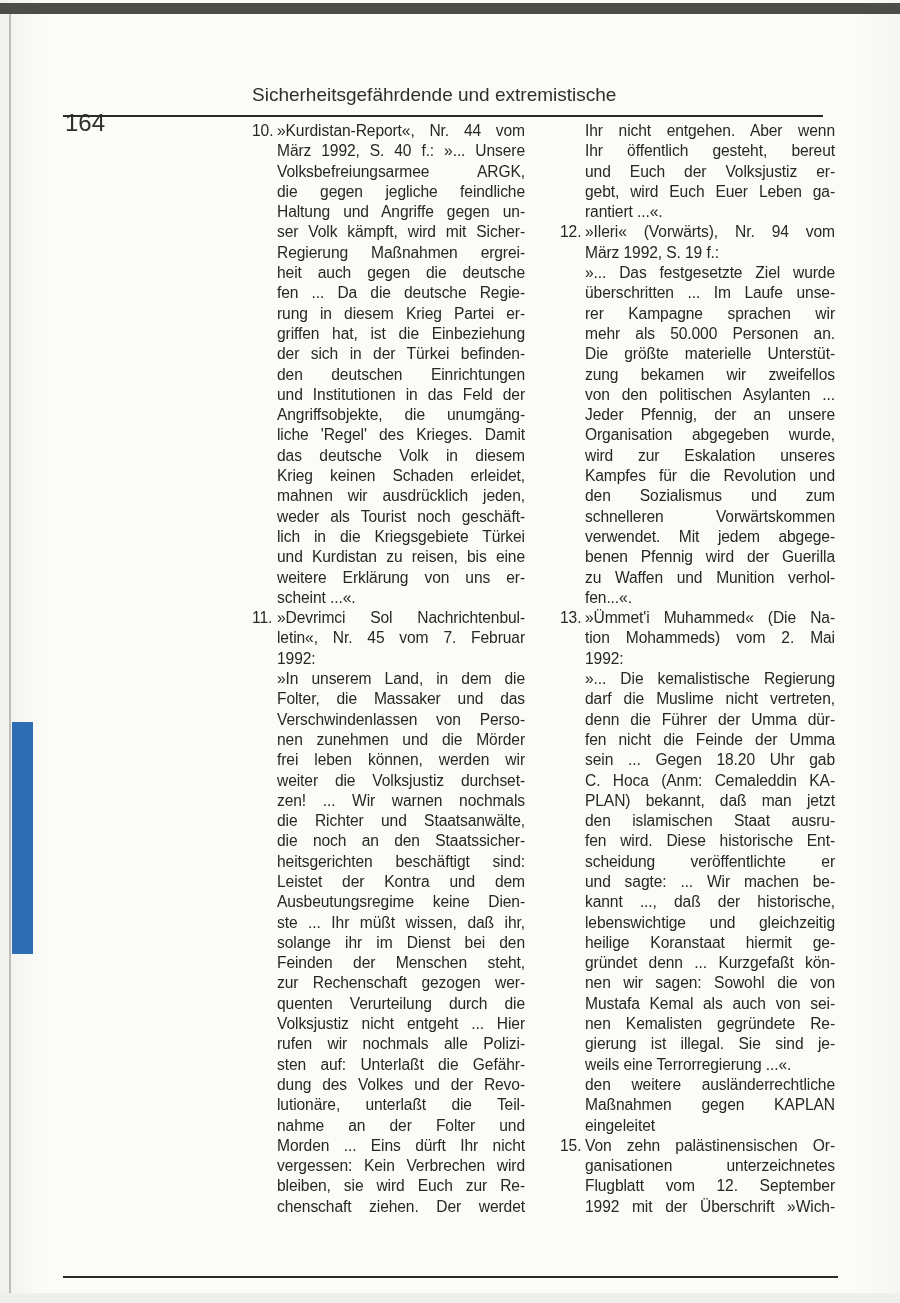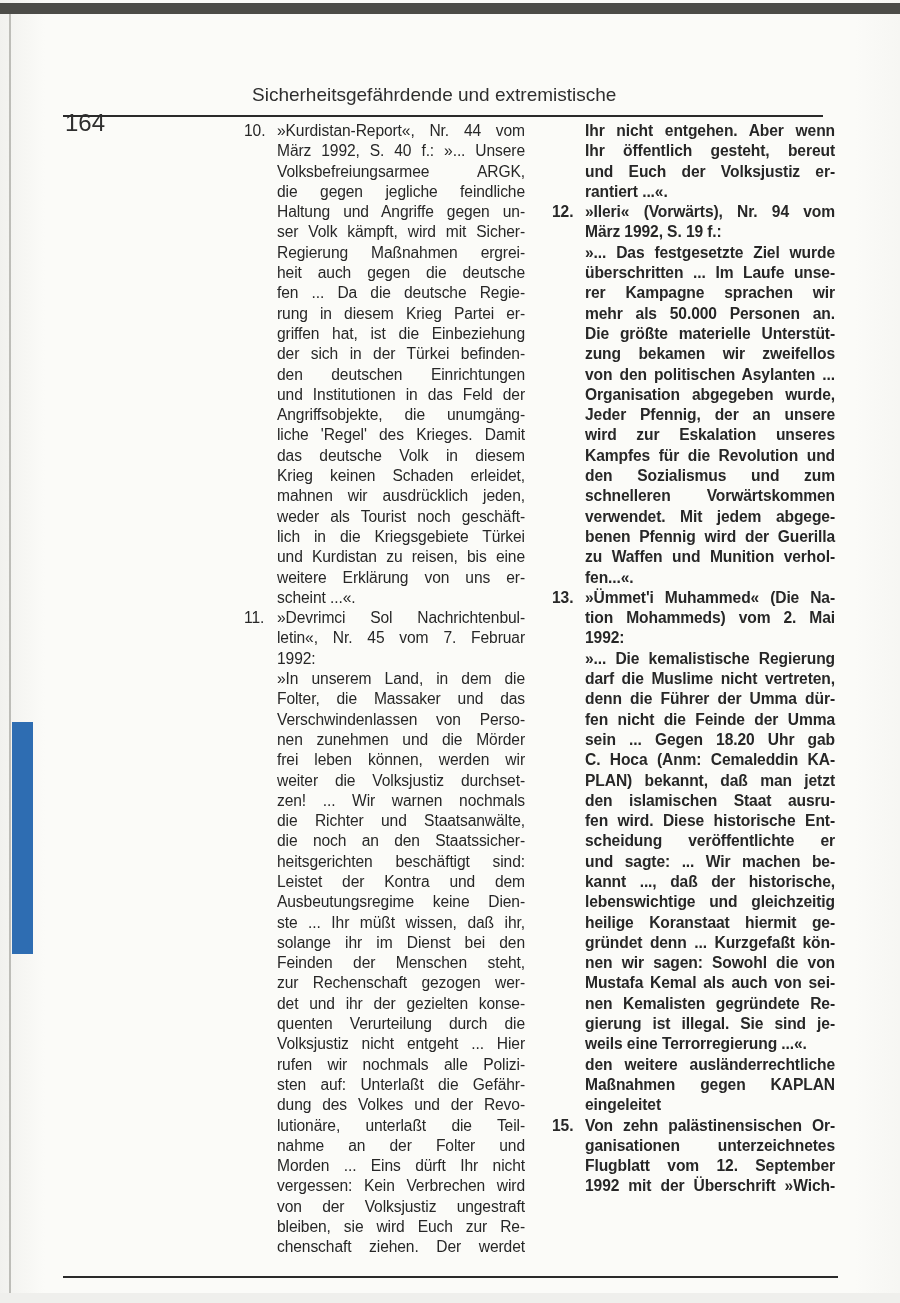--- a/index.html
+++ b/index.html
@@ -12,23 +12,23 @@
   .topbar { position:absolute; left:0; top:3px; width:900px; height:11px; background:#4c4c48; }
   .edgeline { position:absolute; left:9px; top:14px; width:2px; height:1289px; background:#bdbdb8; }
   .marker { position:absolute; left:12px; top:722px; width:21px; height:232px; background:#2e6db2; }
   .pagenum { position:absolute; left:65px; top:77px; font-size:24px; color:#2e2e2e;margin-top:32px; }
   .headertitle { position:absolute; left:252px; top:84px; font-size:19px; color:#2e2e2e; }
   .rule { position:absolute; height:2px; background:#2a2a2a; }
   .rule.top { left:63px; top:115px; width:760px; }
   .rule.bottom { left:63px; top:1276px; width:775px; }
   .col { position:absolute; top:121px; font-size:15.6px; line-height:20.3px; letter-spacing:-0.1px; }
   .col.left  { left:244px; width:281px; }
-  .col.right { left:552px; width:283px;font-weight:bold; }
+  .col.right { left:552px; width:283px; }
   .line { position:relative; padding-left:33px; height:20.3px; }
-  .line .num { position:absolute; left:0; top:0; }
+  .line .num { position:absolute; left:8px; top:0; }
   .line .txt { display:block; text-align:justify; text-align-last:justify; }
   .line.end .txt { text-align-last:left; }
   .bottomshade { position:absolute; left:0; bottom:0; width:900px; height:10px; background:#efefec; }
 </style>
 </head>
 <body>
 
 <div id="page">
   <div class="topbar"></div>
   <div class="edgeline"></div>
@@ -164,23 +164,20 @@
       <div class="line">
         <span class="txt">solange ihr im Dienst bei den</span>
       </div>
       <div class="line">
         <span class="txt">Feinden der Menschen steht,</span>
       </div>
       <div class="line">
         <span class="txt">zur Rechenschaft gezogen wer-</span>
       </div>
       <div class="line">
-        <span class="txt">det und ihr der gezielten konse-</span>
-      </div>
-      <div class="line">
         <span class="txt">quenten Verurteilung durch die</span>
       </div>
       <div class="line">
         <span class="txt">Volksjustiz nicht entgeht ... Hier</span>
       </div>
       <div class="line">
         <span class="txt">rufen wir nochmals alle Polizi-</span>
       </div>
       <div class="line">
         <span class="txt">sten auf: Unterlaßt die Gefähr-</span>
@@ -192,41 +189,41 @@
         <span class="txt">lutionäre, unterlaßt die Teil-</span>
       </div>
       <div class="line">
         <span class="txt">nahme an der Folter und</span>
       </div>
       <div class="line">
         <span class="txt">Morden ... Eins dürft Ihr nicht</span>
       </div>
       <div class="line">
         <span class="txt">vergessen: Kein Verbrechen wird</span>
-      </div>
-      <div class="line">
-        <span class="txt">von der Volksjustiz ungestraft</span>
       </div>
       <div class="line">
         <span class="txt">bleiben, sie wird Euch zur Re-</span>
       </div>
       <div class="line">
         <span class="txt">chenschaft ziehen. Der werdet</span>
       </div>
     </div>
   <div class="col right">
       <div class="line">
         <span class="txt">Ihr nicht entgehen. Aber wenn</span>
       </div>
       <div class="line">
         <span class="txt">Ihr öffentlich gesteht, bereut</span>
       </div>
       <div class="line">
         <span class="txt">und Euch der Volksjustiz er-</span>
       </div>
+      <div class="line">
+        <span class="txt">gebt, wird Euch Euer Leben ga-</span>
+      </div>
       <div class="line end">
         <span class="txt">rantiert ...«.</span>
       </div>
       <div class="line">
         <span class="num">12.</span>
         <span class="txt">»Ileri« (Vorwärts), Nr. 94 vom</span>
       </div>
       <div class="line end">
         <span class="txt">März 1992, S. 19 f.:</span>
       </div>
@@ -245,24 +242,24 @@
       <div class="line">
         <span class="txt">Die größte materielle Unterstüt-</span>
       </div>
       <div class="line">
         <span class="txt">zung bekamen wir zweifellos</span>
       </div>
       <div class="line">
         <span class="txt">von den politischen Asylanten ...</span>
       </div>
       <div class="line">
+        <span class="txt">Jeder Pfennig, der an unsere</span>
+      </div>
+      <div class="line">
         <span class="txt">Organisation abgegeben wurde,</span>
-      </div>
-      <div class="line">
-        <span class="txt">Jeder Pfennig, der an unsere</span>
       </div>
       <div class="line">
         <span class="txt">wird zur Eskalation unseres</span>
       </div>
       <div class="line">
         <span class="txt">Kampfes für die Revolution und</span>
       </div>
       <div class="line">
         <span class="txt">den Sozialismus und zum</span>
       </div>

